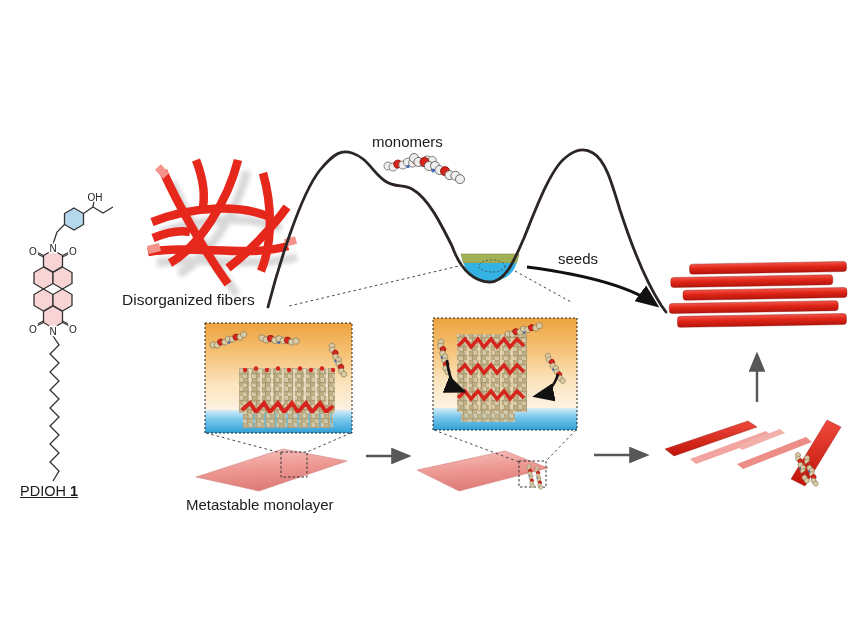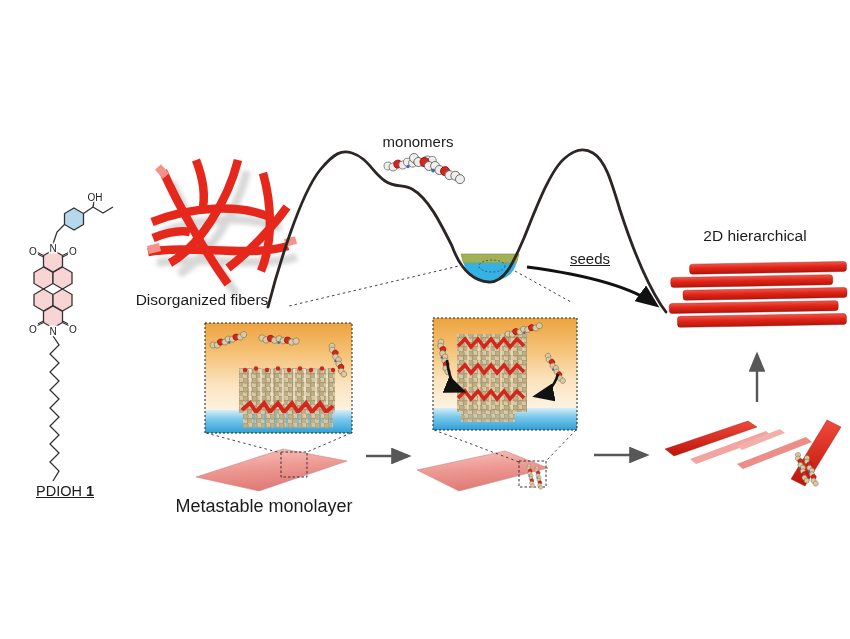--- a/index.html
+++ b/index.html
@@ -1,24 +1,24 @@
 <!DOCTYPE html>
 <html><head>
 <meta charset="utf-8">
 <style>
   html,body{margin:0;padding:0;background:#fff;}
   .canvas{position:relative;width:850px;height:639px;background:#fff;overflow:hidden;
           font-family:"Liberation Sans",sans-serif;color:#1c1c1c;}
   .canvas svg.scene{position:absolute;left:0;top:0;}
-  .lbl{position:absolute;text-align:center;color:#1c1c1c;line-height:1.08;}
+  .lbl{position:absolute;color:#1c1c1c;line-height:1.08;}
   .lbl-monomers{left:372px;top:134px;width:92px;font-size:15px;}
-  .lbl-seeds{left:558px;top:251px;width:64px;font-size:15px;text-decoration:underline;}
+  .lbl-seeds{left:558px;top:251px;width:64px;font-size:15px;}
   .lbl-disorganized{left:122px;top:292px;width:160px;font-size:15.5px;}
   .lbl-bundles{left:676px;top:228px;width:158px;font-size:15.5px;line-height:16px;}
-  .lbl-stage1{left:174px;top:497px;width:180px;font-size:18px;}
+  .lbl-stage1{left:186px;top:497px;width:180px;font-size:15px;}
   .lbl-stage2{left:407px;top:497px;width:220px;font-size:15.5px;}
   .lbl-stage3{left:664px;top:497px;width:180px;font-size:15.5px;}
   .lbl-pdioh{left:20px;top:484px;width:90px;font-size:14.5px;text-decoration:underline;}
   .lbl-pdioh b{font-weight:bold;}
   .atom{font-family:"Liberation Sans",sans-serif;font-size:10px;fill:#222;
         paint-order:stroke;stroke:#ffffff;stroke-width:3px;text-anchor:middle;}
 </style>
 </head>
 <body>
 
@@ -313,20 +313,19 @@
     <line x1="366" y1="456" x2="408" y2="456" marker-end="url(#arrowG)"></line>
     <line x1="594" y1="455" x2="646" y2="455" marker-end="url(#arrowG)"></line>
     <line x1="757" y1="402" x2="757" y2="355" marker-end="url(#arrowG)"></line>
   </g>
 </svg>
 
 <div class="lbl lbl-monomers">monomers</div>
 <div class="lbl lbl-seeds">seeds</div>
 <div class="lbl lbl-disorganized">Disorganized fibers</div>
 <div class="lbl lbl-bundles">
-  <div>2D hierarchical</div>
 </div>
 <div class="lbl lbl-stage1">Metastable monolayer</div>
 <div class="lbl lbl-pdioh">
   <span>PDIOH</span>&nbsp;<b>1</b>
 </div>
 
 </div>
 
 </body></html>

